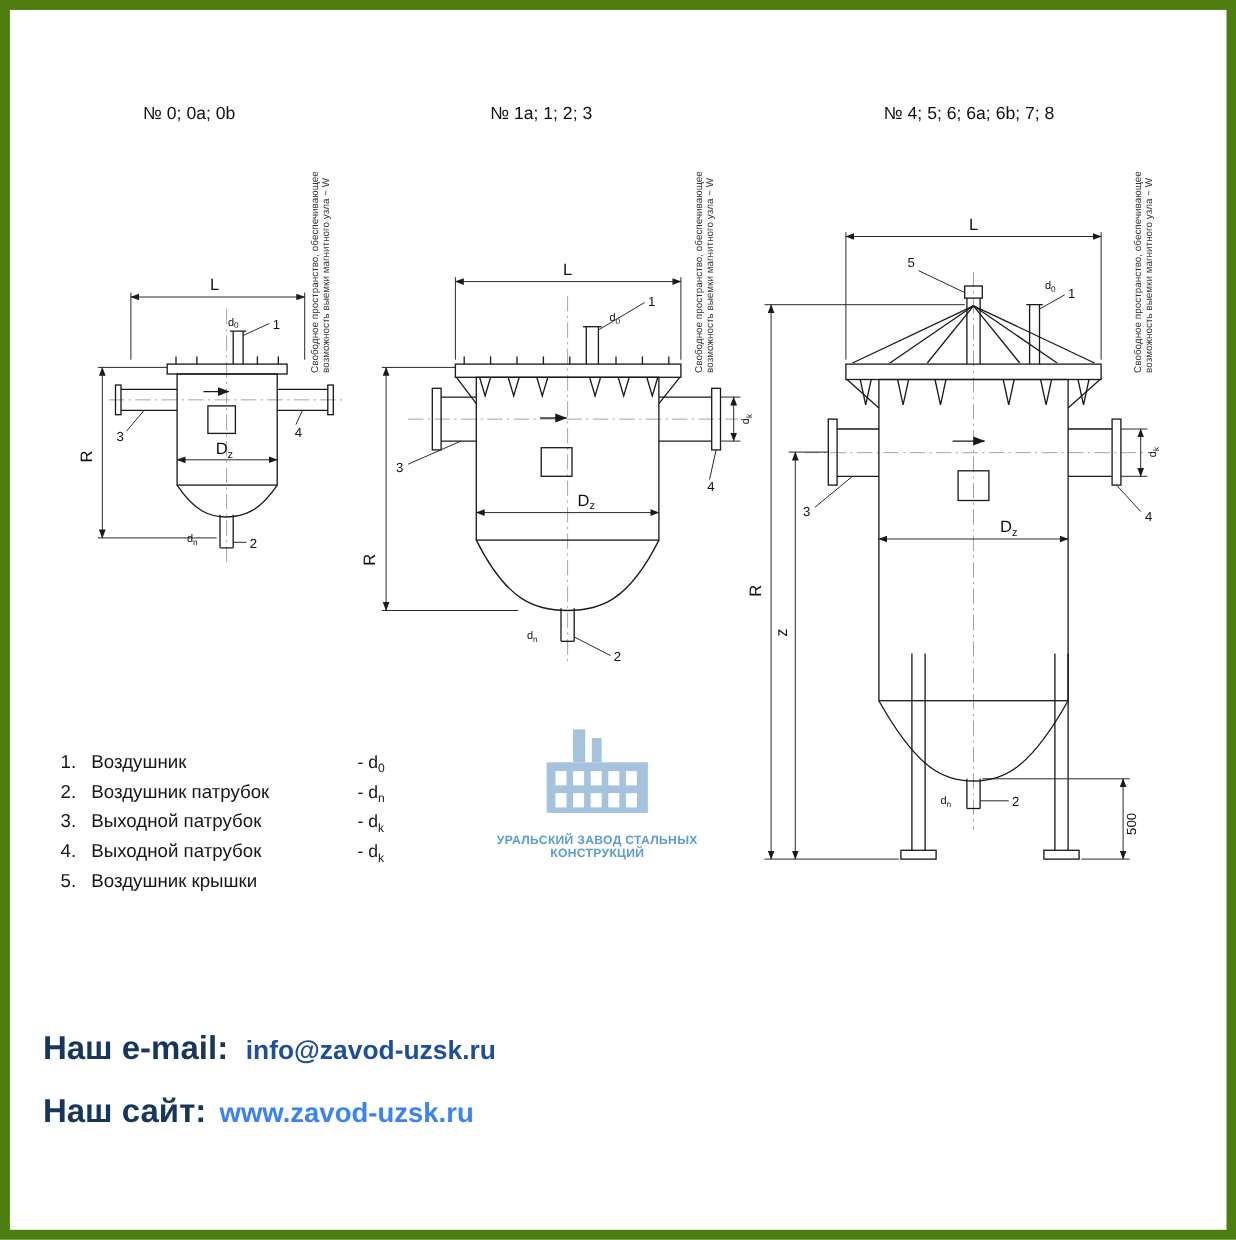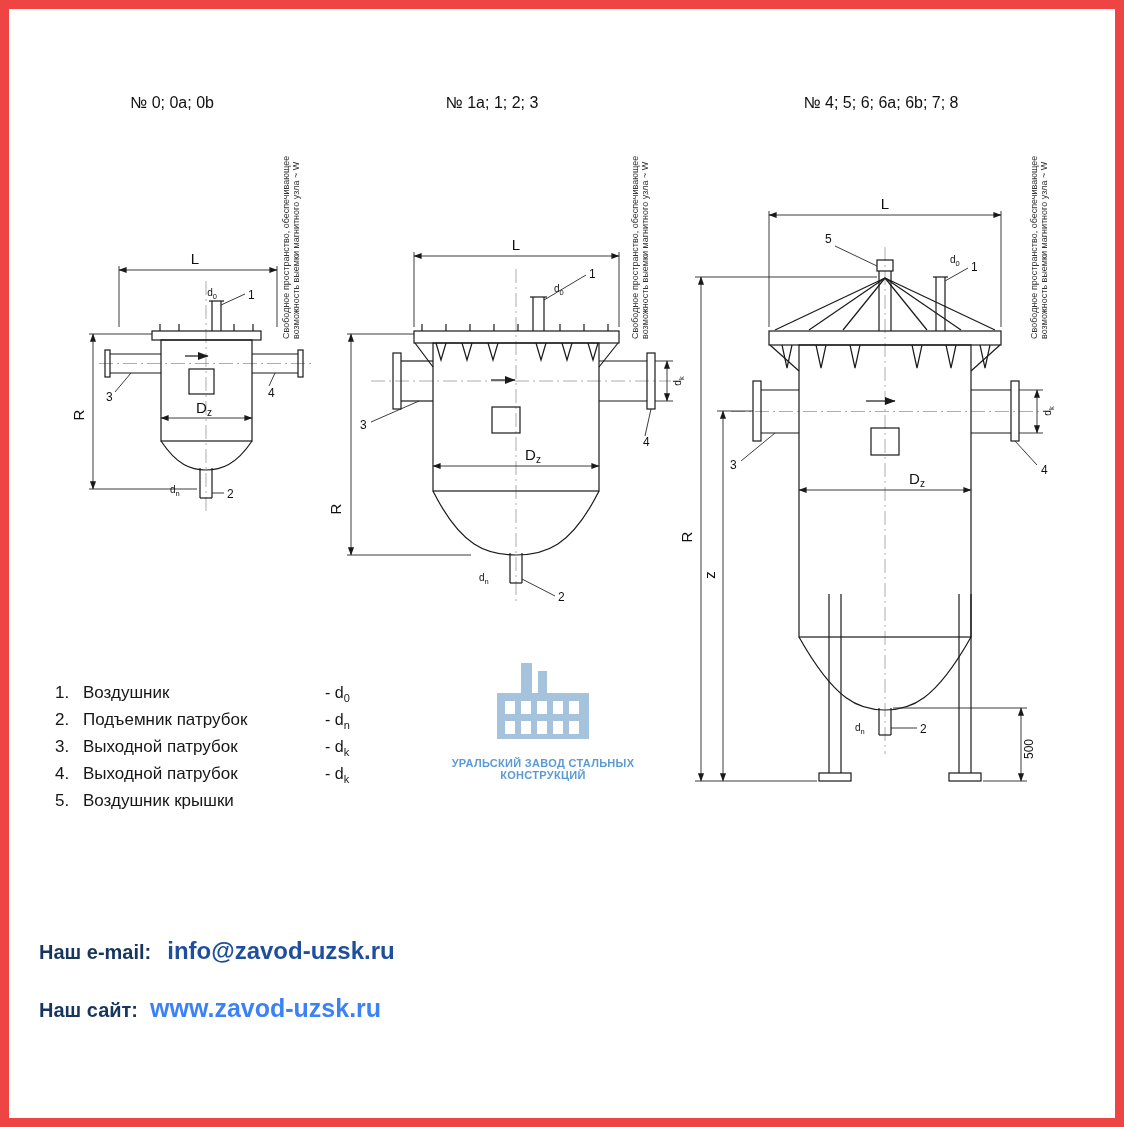--- a/index.html
+++ b/index.html
@@ -1,17 +1,17 @@
 <!DOCTYPE html>
 <html><head>
 <meta charset="utf-8">
 <style>
   *{margin:0;padding:0;box-sizing:border-box}
   body{background:#dcdcdc;font-family:"Liberation Sans",sans-serif}
-  .page{position:relative;width:1124px;height:1127px;background:#ffffff;border:9px solid #ef4444;overflow:hidden}
+  .page{position:relative;width:1124px;height:1127px;background:#ffffff;border:9px solid #4d7c0f;overflow:hidden}
   .drawing-svg{position:absolute;left:0;top:0}
 
   
   .s{stroke:#1a1a1a;stroke-width:1.2;fill:none}
   .dm{stroke:#262626;stroke-width:0.9;fill:none}
   .cl{stroke:#8a8a8a;stroke-width:0.7;fill:none;stroke-dasharray:14 4 2 4}
   text{fill:#111;font-family:"Liberation Sans",sans-serif}
   .t{font-size:15px}
   .tt{font-size:16px}
   .tc{font-size:12px}
@@ -26,21 +26,21 @@
   .lg-dim{font-size:16px}
   .lg-dim sub{font-size:11px}
 
   
   .watermark{position:absolute;left:402px;top:652px;width:264px;text-align:center;color:#a6c3de}
   .wm-title{font-size:64px;font-weight:bold;letter-spacing:10px;line-height:1;margin-top:2px;color:#a6c3de}
   .wm-sub{font-size:11px;font-weight:bold;color:#5b9bd5;margin-top:8px;letter-spacing:.3px}
 
   
   .contact-email{position:absolute;left:30px;top:928px;display:flex;align-items:baseline;gap:16px}
-  .c-label{font-size:20px;font-weight:bold;color:#17365d}
+  .c-label{font-size:30px;font-weight:bold;color:#17365d}
   .c-email-value{font-size:24px;font-weight:bold;color:#1f4e9b}
   .contact-site{position:absolute;left:30px;top:985px;display:flex;align-items:baseline;gap:12px}
   .c-site-value{font-size:25px;font-weight:bold;color:#3b82f6}
   .contact-phone{position:absolute;left:30px;top:1022px;display:flex;align-items:baseline}
   .c-phone-label{font-size:40px;font-weight:bold;color:#17365d}
   .c-phone-code{font-size:46px;font-weight:bold;color:#2b3b55;margin-left:34px}
   .c-phone-number{font-size:76px;font-weight:bold;color:#2b3b55;margin-left:16px;letter-spacing:3px}
 </style>
 </head>
 <body>
@@ -387,21 +387,21 @@
   </svg>
 
   <div class="legend">
     <div class="legend-row">
       <span class="lg-num">1.</span>
       <span class="lg-name">Воздушник</span>
       <span class="lg-dim"><span>- d</span><sub>0</sub></span>
     </div>
     <div class="legend-row">
       <span class="lg-num">2.</span>
-      <span class="lg-name">Подъемник патрубок</span>
+      <span class="lg-name">Воздушник патрубок</span>
       <span class="lg-dim"><span>- d</span><sub>n</sub></span>
     </div>
     <div class="legend-row">
       <span class="lg-num">3.</span>
       <span class="lg-name">Выходной патрубок</span>
       <span class="lg-dim"><span>- d</span><sub>k</sub></span>
     </div>
     <div class="legend-row">
       <span class="lg-num">4.</span>
       <span class="lg-name">Выходной патрубок</span>

